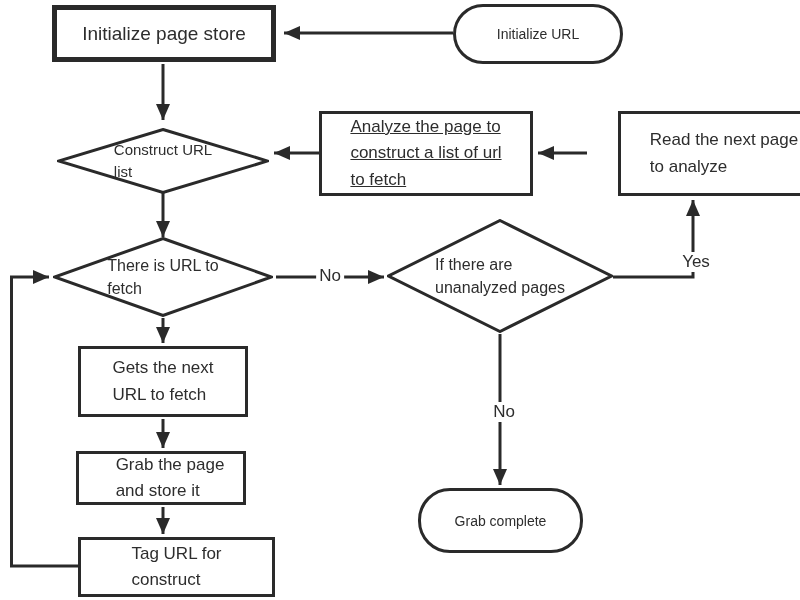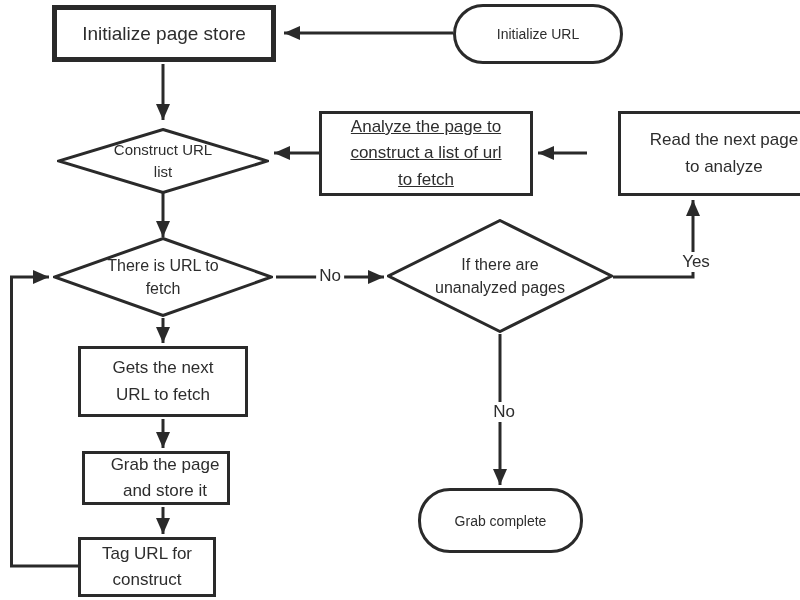--- a/index.html
+++ b/index.html
@@ -15,21 +15,20 @@
   .connectors {
     position: absolute;
     left: 0; top: 0;
     width: 800px; height: 600px;
   }
   .node {
     position: absolute;
     display: flex;
     align-items: center;
     justify-content: center;
-    text-align: center;
     box-sizing: border-box;
   }
   .rect {
     background: #ffffff;
     border: 3px solid #2a2a2a;
     font-size: 17px;
     line-height: 1.55;
   }
   .rect.thick {
     border-width: 5px;
@@ -157,28 +156,28 @@
     </div>
   </div>
 
   <div class="node rect" style="left:78px; top:346px; width:170px; height:71px;">
     <div class="label">
       <span>Gets the next</span>
       <span>URL to fetch</span>
     </div>
   </div>
 
-  <div class="node rect" style="left:82px; top:451px; width:148px; height:54px;padding-left:18px;">
+  <div class="node rect" style="left:76px; top:451px; width:170px; height:54px;padding-left:18px;">
     <div class="label">
       <span>Grab the page</span>
       <span>and store it</span>
     </div>
   </div>
 
-  <div class="node rect" style="left:78px; top:537px; width:138px; height:60px;">
+  <div class="node rect" style="left:78px; top:537px; width:197px; height:60px;">
     <div class="label">
       <span>Tag URL for</span>
       <span>construct</span>
     </div>
   </div>
 
   <div class="node stadium" style="left:418px; top:488px; width:165px; height:65px;">
     <div class="label">
       <span>Grab complete</span>
     </div>

